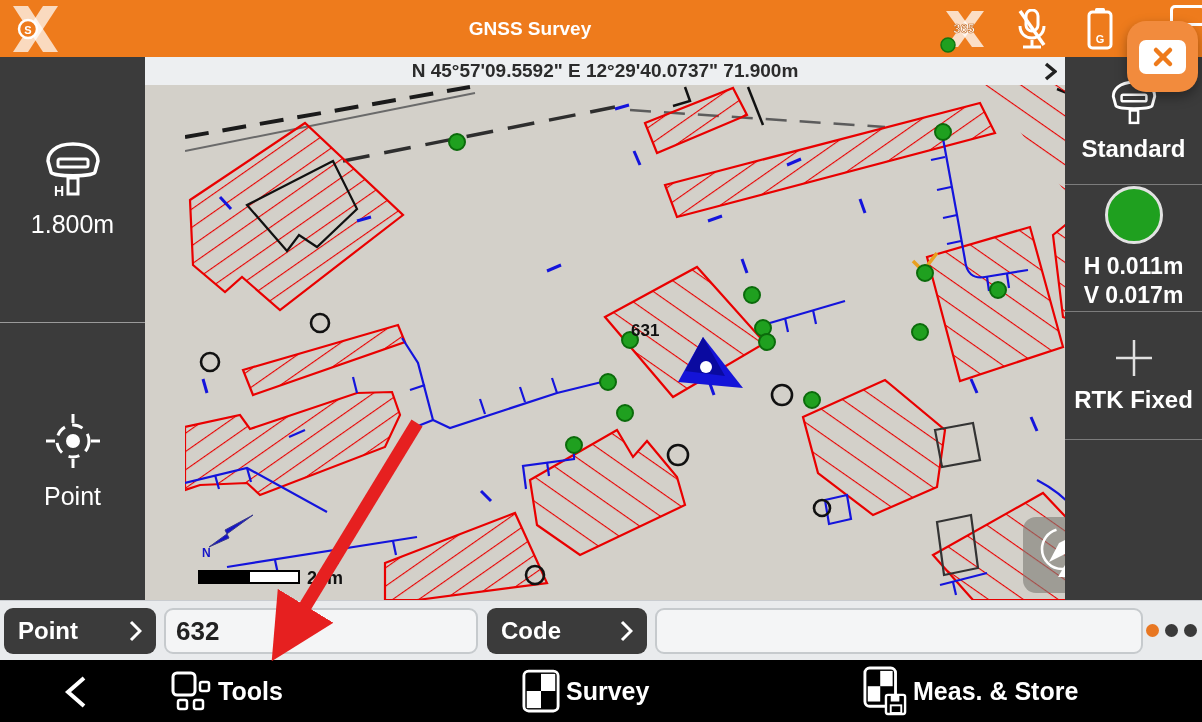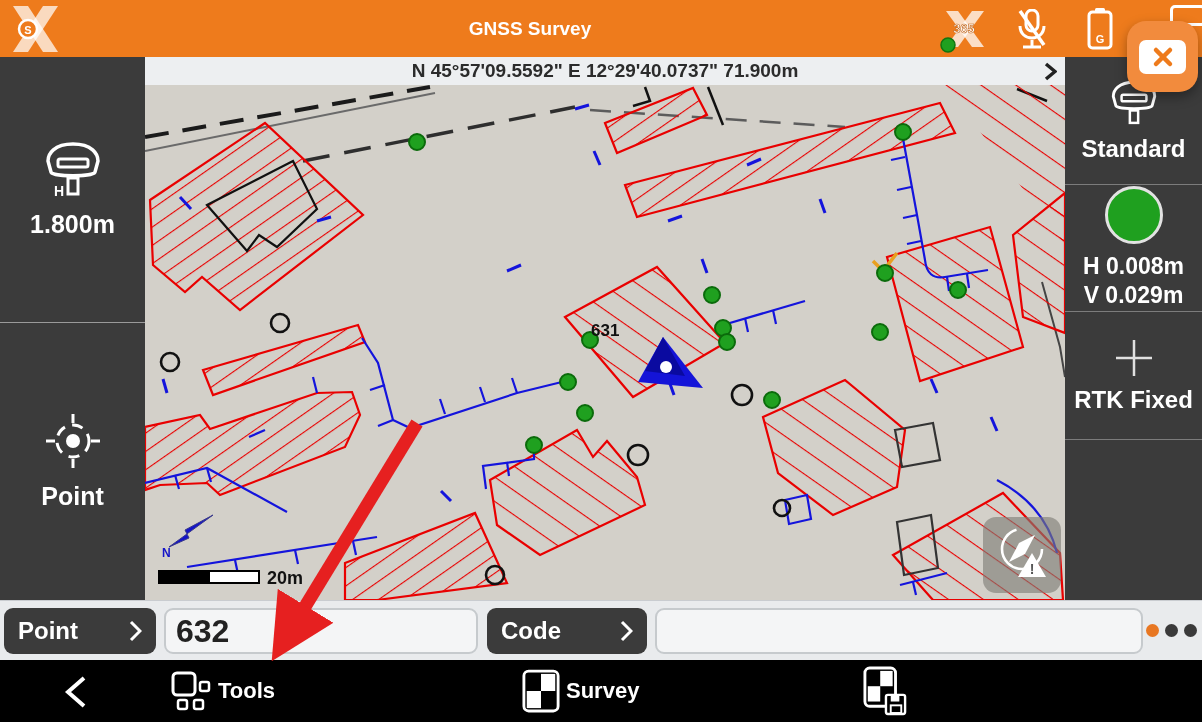--- a/index.html
+++ b/index.html
@@ -19,50 +19,50 @@
        border-radius:19px;box-shadow:0 5px 12px rgba(0,0,0,.35);display:flex;align-items:center;
        justify-content:center;z-index:60;}
   .closebtn .pane{width:47px;height:34px;background:#fff;border-radius:7px;display:flex;
        align-items:center;justify-content:center;}
   
   .lsb{position:absolute;left:0;top:57px;width:145px;height:543px;background:#3B3B3B;color:#fff;}
   .lsb .cell1{position:absolute;top:0;left:0;width:145px;height:265px;display:flex;flex-direction:column;
        align-items:center;justify-content:center;gap:10px;border-bottom:1px solid #9a9a9a;}
   .lsb .cell2{position:absolute;top:266px;left:0;width:145px;height:277px;display:flex;flex-direction:column;
        align-items:center;justify-content:center;gap:12px;}
-  .lsb .lab{font-size:25px;font-weight:bold;}
+  .lsb .lab{font-size:25px;font-weight:normal;}
   .rsb{position:absolute;left:1065px;top:57px;width:137px;height:543px;background:#3B3B3B;color:#fff;}
   .rsb .cell{display:flex;flex-direction:column;align-items:center;justify-content:center;
        border-bottom:1px solid #7c7c7c;box-sizing:border-box;}
   .rsb .lab{font-size:23px;font-weight:bold;line-height:1.25;}
   .greendot-big{width:52px;height:52px;border-radius:50%;background:#1FA01F;border:3px solid #E2E2E2;
        margin-bottom:8px;}
   .pagdots{display:flex;gap:9px;margin-top:10px;}
   .pagdots .d1{width:10px;height:10px;border-radius:50%;border:2px solid #fff;box-sizing:border-box;}
   .pagdots .d2{width:10px;height:10px;border-radius:50%;background:#fff;}
   
   .coordbar{position:absolute;left:145px;top:57px;width:920px;height:28px;background:#EDEFF1;
        display:flex;align-items:center;justify-content:center;color:#2b2b2b;font-size:19px;font-weight:bold;}
   .coordbar svg{position:absolute;right:8px;top:5px;}
-  .mapwrap{position:absolute;left:145px;top:85px;width:920px;height:515px;background:#D3D0C9;}
+  .mapwrap{position:absolute;left:145px;top:85px;width:920px;height:515px;background:#D3D0C9;padding-left:40px;}
   
   .inputrow{position:absolute;left:0;top:600px;width:1202px;height:60px;background:#E9EBED;
        border-top:1px solid #c9ccd0;}
   .dkbtn{position:absolute;top:7px;height:46px;background:#3B3B3B;border-radius:9px;color:#fff;
        display:flex;align-items:center;font-size:24px;font-weight:bold;box-sizing:border-box;
        padding:0 14px;justify-content:space-between;}
   .field{position:absolute;top:7px;height:46px;background:#F4F5F6;border:2px solid #C6CACD;
        border-radius:9px;box-sizing:border-box;font-family:"Liberation Sans",sans-serif;
-       font-size:32px;font-weight:bold;color:#222;padding:0 10px;outline:none;}
+       font-size:26px;font-weight:bold;color:#222;padding:0 10px;outline:none;}
   .fdots{position:absolute;right:5px;top:23px;display:flex;gap:6px;}
   .fdots span{width:13px;height:13px;border-radius:50%;}
   
   .bottombar{position:absolute;left:0;top:660px;width:1202px;height:62px;background:#000;color:#fff;}
   .bbgroup{position:absolute;top:0;height:62px;display:flex;align-items:center;gap:6px;}
-  .bbgroup .lab{font-size:22px;font-weight:bold;}
+  .bbgroup .lab{font-size:25px;font-weight:bold;}
   
   .annot{position:absolute;left:0;top:0;width:1202px;height:722px;pointer-events:none;z-index:70;}
 </style>
 </head>
 <body>
 
 <div id="app">
 
   <div class="topbar">
     <svg class="applogo" width="56" height="52" viewBox="0 0 56 52">
@@ -285,22 +285,22 @@
     <div class="cell" style="height:128px;">
       <svg width="58" height="50" viewBox="0 0 70 58">
         <path d="M35,4 C16,4 10,14 10,21 L13,32 C13,37 57,37 57,32 L60,21 C60,14 54,4 35,4 Z" stroke="#fff" stroke-width="3.5" fill="none"></path>
         <rect x="20" y="19" width="30" height="8" rx="2" stroke="#fff" stroke-width="3" fill="none"></rect>
         <rect x="30" y="38" width="10" height="15" stroke="#fff" stroke-width="3" fill="none"></rect>
       </svg>
       <div class="lab" style="font-size:24px;margin-top:6px;">Standard</div>
     </div>
     <div class="cell" style="height:127px;">
       <div class="greendot-big"></div>
-      <div class="lab">H 0.008m</div>
-      <div class="lab">V 0.029m</div>
+      <div class="lab">H 0.011m</div>
+      <div class="lab">V 0.017m</div>
     </div>
     <div class="cell" style="height:128px;align-items:center;">
       <svg width="42" height="42" viewBox="0 0 42 42">
         <line x1="21" y1="3" x2="21" y2="39" stroke="#E0E0E0" stroke-width="2.5"></line>
         <line x1="3" y1="21" x2="39" y2="21" stroke="#E0E0E0" stroke-width="2.5"></line>
       </svg>
       <div class="lab" style="font-size:24px;margin-top:6px;">RTK Fixed</div>
     </div>
   </div>
 
@@ -352,20 +352,21 @@
 
     <div class="bbgroup" style="left:863px;">
       <svg width="44" height="50" viewBox="0 0 46 52">
         <rect x="2" y="2" width="32" height="40" rx="5" stroke="#fff" stroke-width="3" fill="none"></rect>
         <rect x="18" y="5" width="13" height="16" fill="#fff"></rect>
         <rect x="5" y="21" width="13" height="16" fill="#fff"></rect>
         <rect x="24" y="30" width="20" height="20" rx="2" fill="#000" stroke="#fff" stroke-width="2.5"></rect>
         <rect x="29" y="31" width="9" height="6" fill="#fff"></rect>
         <rect x="29" y="41" width="11" height="8" fill="none" stroke="#fff" stroke-width="2"></rect>
       </svg>
+      <span class="lab">Meas. &amp; Store</span>
     </div>
   </div>
 
   <div class="closebtn">
     <div class="pane">
       <svg width="22" height="22" viewBox="0 0 22 22">
         <line x1="4" y1="4" x2="18" y2="18" stroke="#EE7B1C" stroke-width="4.5" stroke-linecap="round"></line>
         <line x1="18" y1="4" x2="4" y2="18" stroke="#EE7B1C" stroke-width="4.5" stroke-linecap="round"></line>
       </svg>
     </div>

